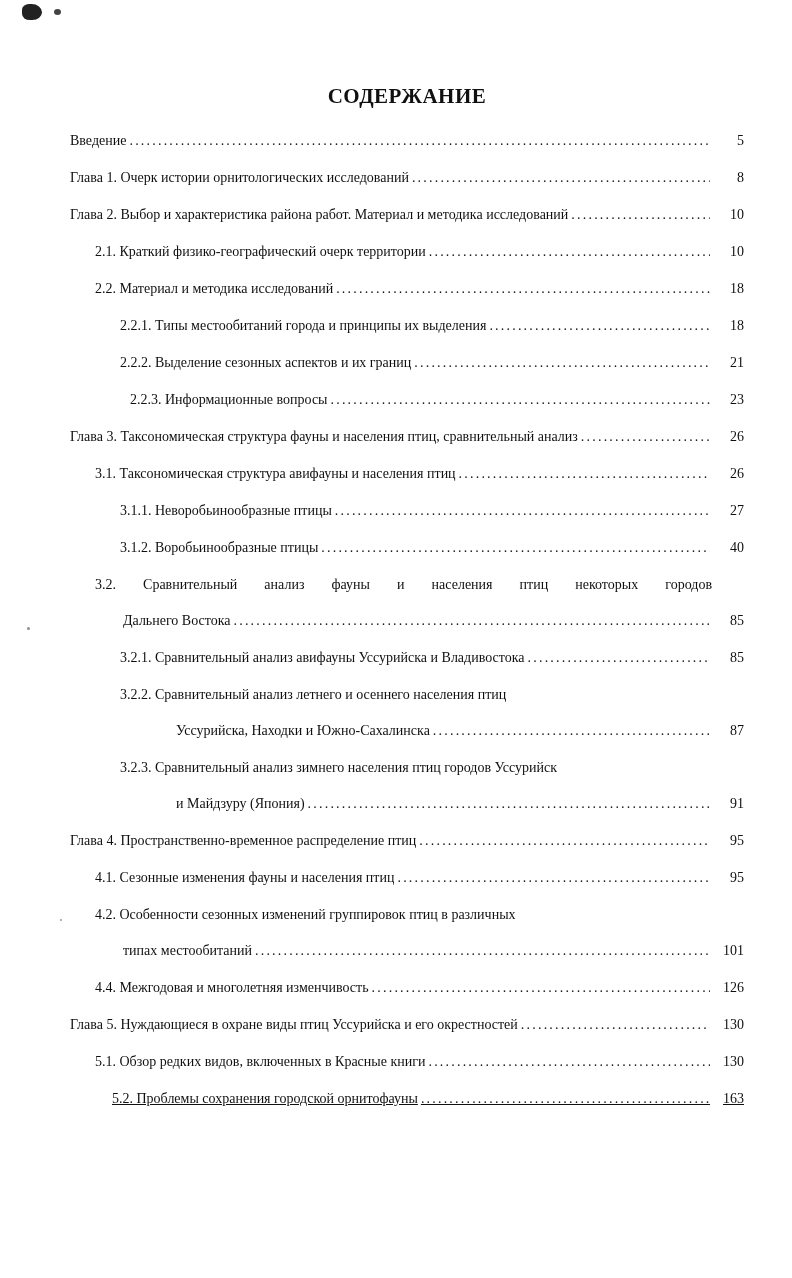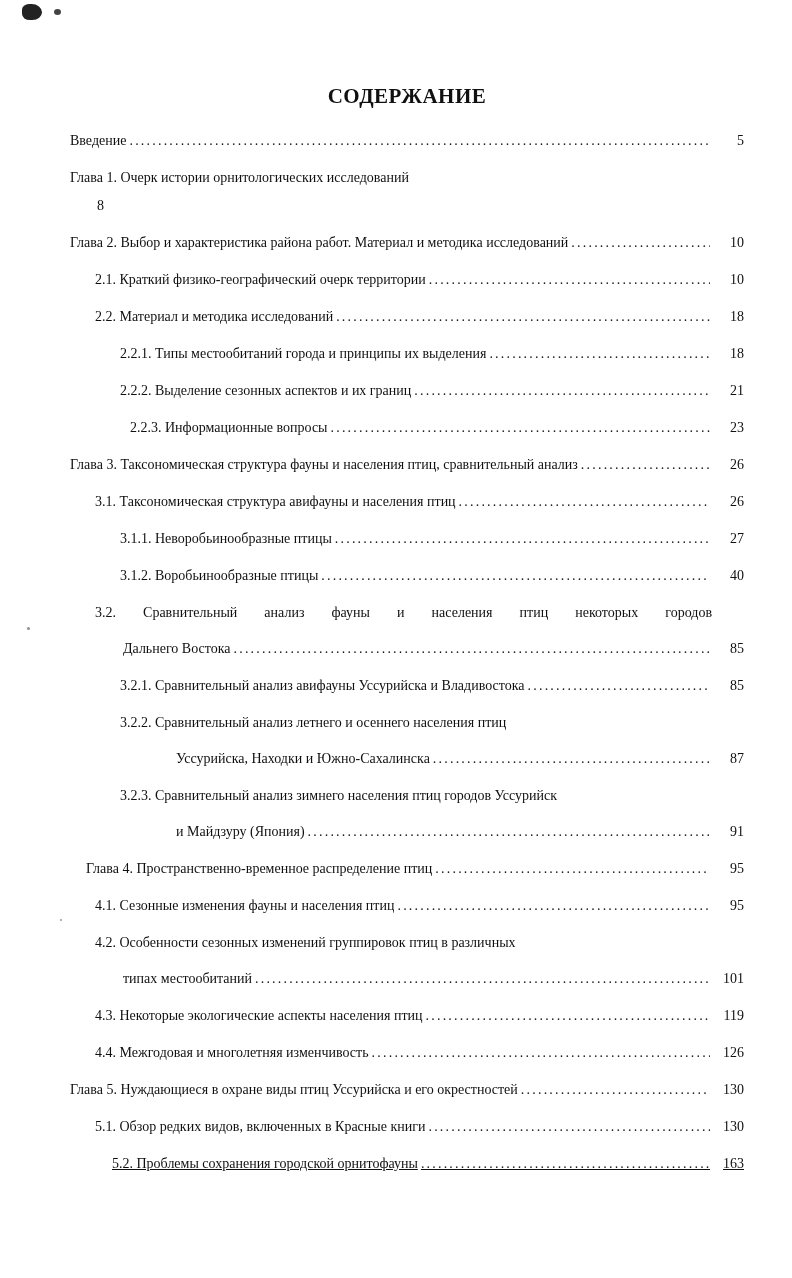--- a/index.html
+++ b/index.html
@@ -89,21 +89,21 @@
   <h1 class="title">СОДЕРЖАНИЕ</h1>
   <div>
       <div class="entry">
         <div class="line with-pg" style="margin-left: 0px;">
           <span class="t">Введение</span>
           <span class="leader"></span>
           <span class="pg">5</span>
         </div>
       </div>
       <div class="entry gap">
-        <div class="line with-pg" style="margin-left: 0px; flex-direction: column;">
+        <div class="line with-pg" style="margin-left: 0px;">
           <span class="t">Глава 1. Очерк истории орнитологических исследований</span>
           <span class="leader"></span>
           <span class="pg">8</span>
         </div>
       </div>
       <div class="entry gap">
         <div class="line with-pg" style="margin-left: 0px;">
           <span class="t">Глава 2. Выбор и характеристика района работ. Материал и методика исследований</span>
           <span class="leader"></span>
           <span class="pg">10</span>
@@ -197,46 +197,39 @@
       </div>
       <div class="entry">
         <div class="line" style="margin-left: 50px;"><span class="t">3.2.3. Сравнительный анализ зимнего населения птиц городов Уссурийск</span></div>
         <div class="line with-pg" style="margin-left: 106px;">
           <span class="t">и Майдзуру (Япония)</span>
           <span class="leader"></span>
           <span class="pg">91</span>
         </div>
       </div>
       <div class="entry gap">
-        <div class="line with-pg" style="margin-left: 16px;">
+        <div class="line with-pg" style="margin-left: 0px;">
           <span class="t">Глава 4. Пространственно-временное распределение птиц</span>
           <span class="leader"></span>
           <span class="pg">95</span>
         </div>
       </div>
       <div class="entry">
         <div class="line with-pg" style="margin-left: 25px;">
           <span class="t">4.1. Сезонные изменения фауны и населения птиц</span>
           <span class="leader"></span>
           <span class="pg">95</span>
         </div>
       </div>
       <div class="entry">
         <div class="line" style="margin-left: 25px;"><span class="t">4.2. Особенности сезонных изменений группировок птиц в различных</span></div>
         <div class="line with-pg" style="margin-left: 53px;">
           <span class="t">типах местообитаний</span>
           <span class="leader"></span>
           <span class="pg">101</span>
-        </div>
-      </div>
-      <div class="entry">
-        <div class="line with-pg" style="margin-left: 25px;">
-          <span class="t">4.3. Некоторые экологические аспекты населения птиц</span>
-          <span class="leader"></span>
-          <span class="pg">119</span>
         </div>
       </div>
       <div class="entry">
         <div class="line with-pg" style="margin-left: 25px;">
           <span class="t">4.4. Межгодовая и многолетняя изменчивость</span>
           <span class="leader"></span>
           <span class="pg">126</span>
         </div>
       </div>
       <div class="entry gap">

